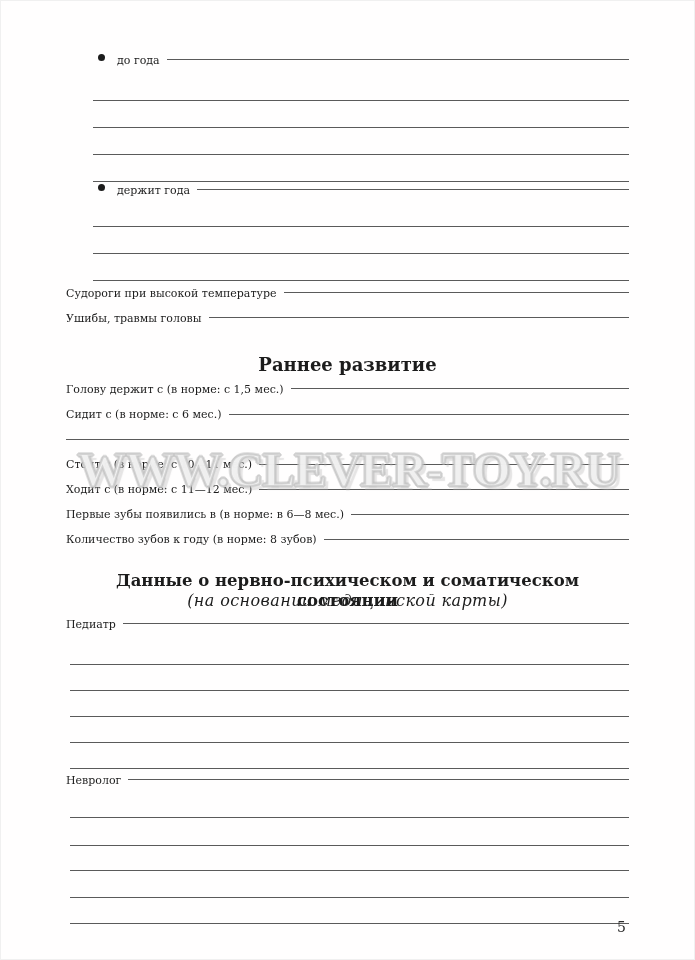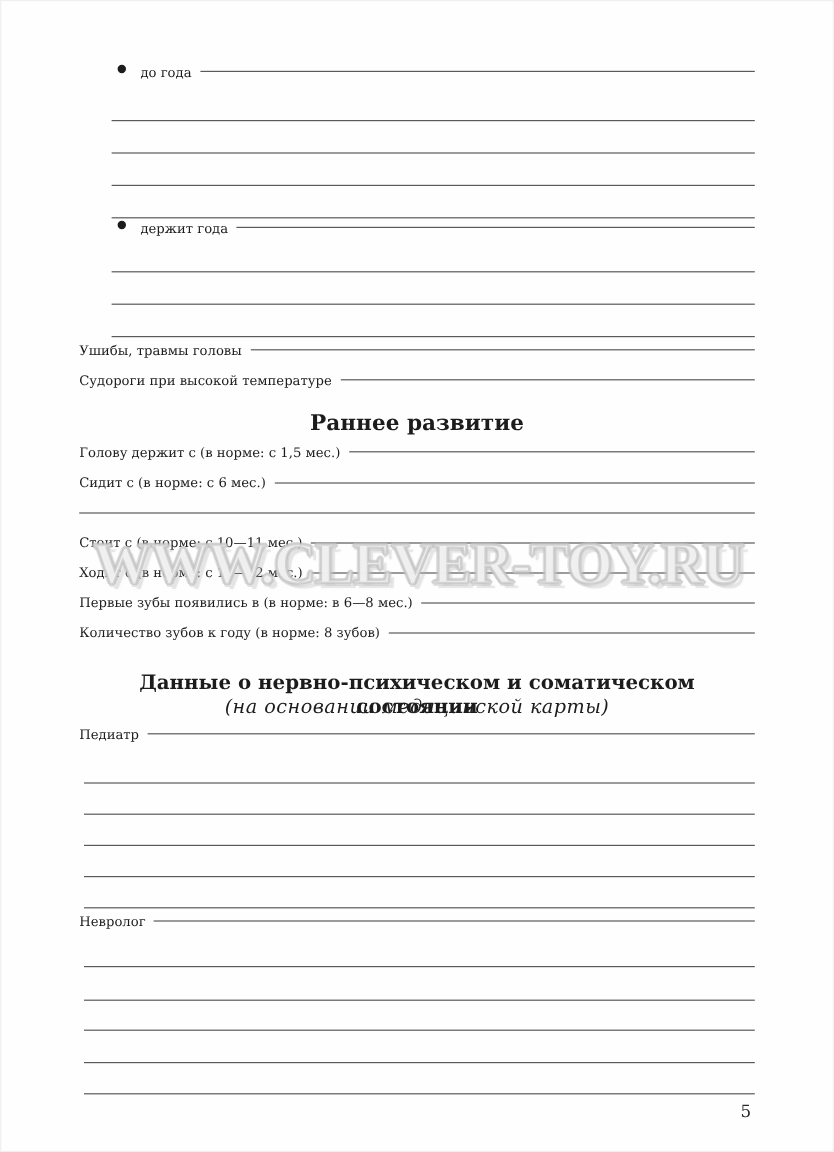--- a/index.html
+++ b/index.html
@@ -18,21 +18,21 @@
   .blank.indent { margin-left:27px; }
   .blank.flush  { margin-left:4px; }
   .bullet {
     display:inline-block; width:7px; height:7px; border-radius:50%;
     background:#1c1c1c; margin:0 12px 8px 32px; flex:0 0 auto;
   }
   .h18{height:18px} .h24{height:24px} .h25{height:25px}
   .h26{height:26px} .h27{height:27px} .h28{height:28px}
   .heading1 {
     text-align:center; font-weight:bold; font-size:18px;
-    margin-top:10px; height:24px; line-height:24px;
+    margin-top:22px; height:24px; line-height:24px;
   }
   .heading2 {
     text-align:center; font-weight:bold; font-size:16.5px;
     margin-top:18px; height:20px; line-height:20px;
   }
   .subtitle {
     text-align:center; font-style:italic; font-size:16px;
     height:20px; line-height:20px; letter-spacing:0.4px;
   }
   .pagenum {
@@ -74,26 +74,26 @@
 
     <div class="frow h18">
       <span class="bullet"></span>
       <span class="label">держит года</span>
       <span class="fill"></span>
     </div>
     <div class="blank indent"></div>
     <div class="blank indent"></div>
     <div class="blank indent"></div>
 
+    <div class="frow">
+      <span class="label">Судороги при высокой температуре</span>
+      <span class="fill"></span>
+    </div>
     <div class="frow h24">
       <span class="label">Ушибы, травмы головы</span>
-      <span class="fill"></span>
-    </div>
-    <div class="frow">
-      <span class="label">Судороги при высокой температуре</span>
       <span class="fill"></span>
     </div>
 
     <div class="heading1">Раннее развитие</div>
 
     <div class="frow">
       <span class="label">Голову держит с (в норме: с 1,5 мес.)</span>
       <span class="fill"></span>
     </div>
     <div class="frow h25">

